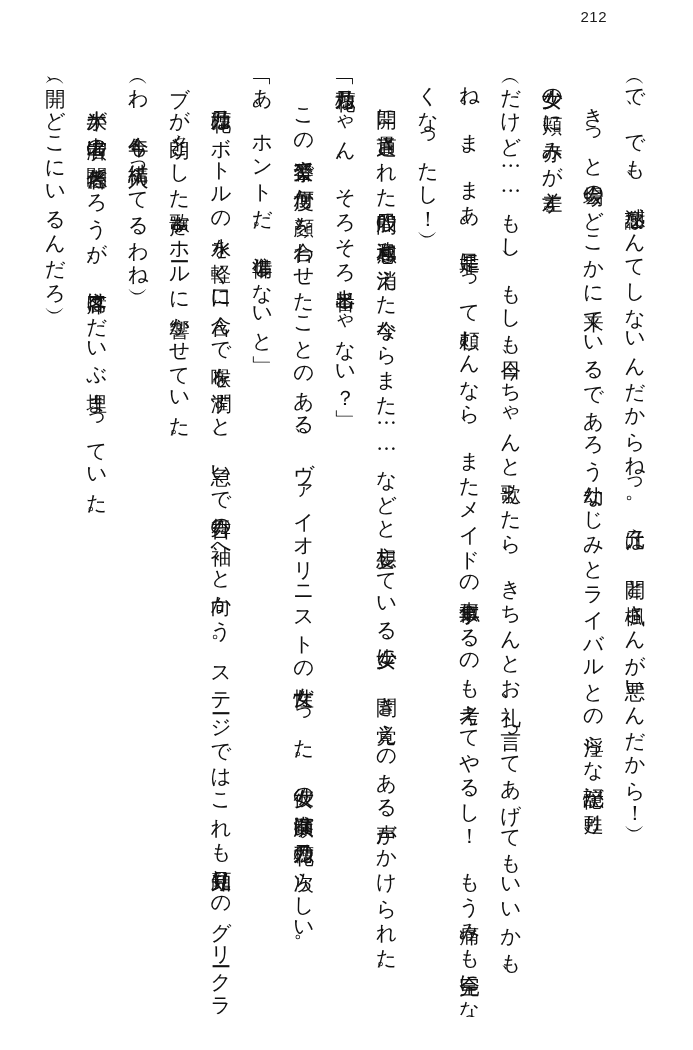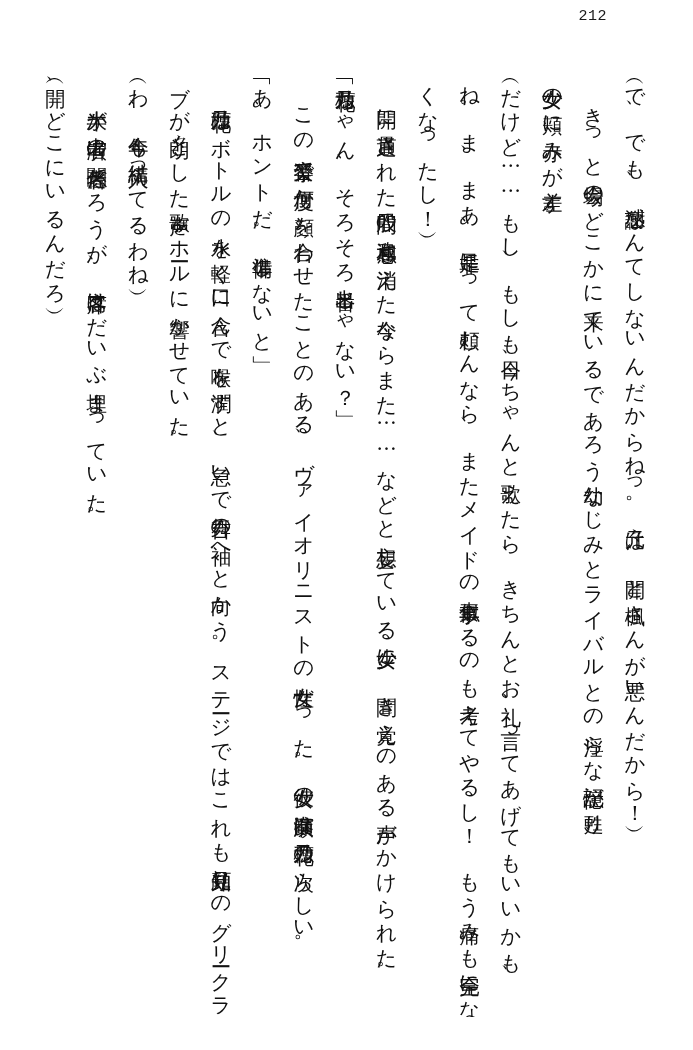--- a/index.html
+++ b/index.html
@@ -26,21 +26,21 @@
   }
 
   
   #page-number {
     position: absolute;
     top: 8px;
     right: 86px;
     font-size: 15px;
     letter-spacing: 0.5px;
     color: #1a1a1a;
-    font-family: Liberation Mono, monospace;
+    font-family: Liberation Sans, sans-serif;
   }
 
   
   #text-block {
     position: absolute;
     top: 72px;
     left: 40px;
     width: 615px;
     height: 945px;
     writing-mode: vertical-rl;

